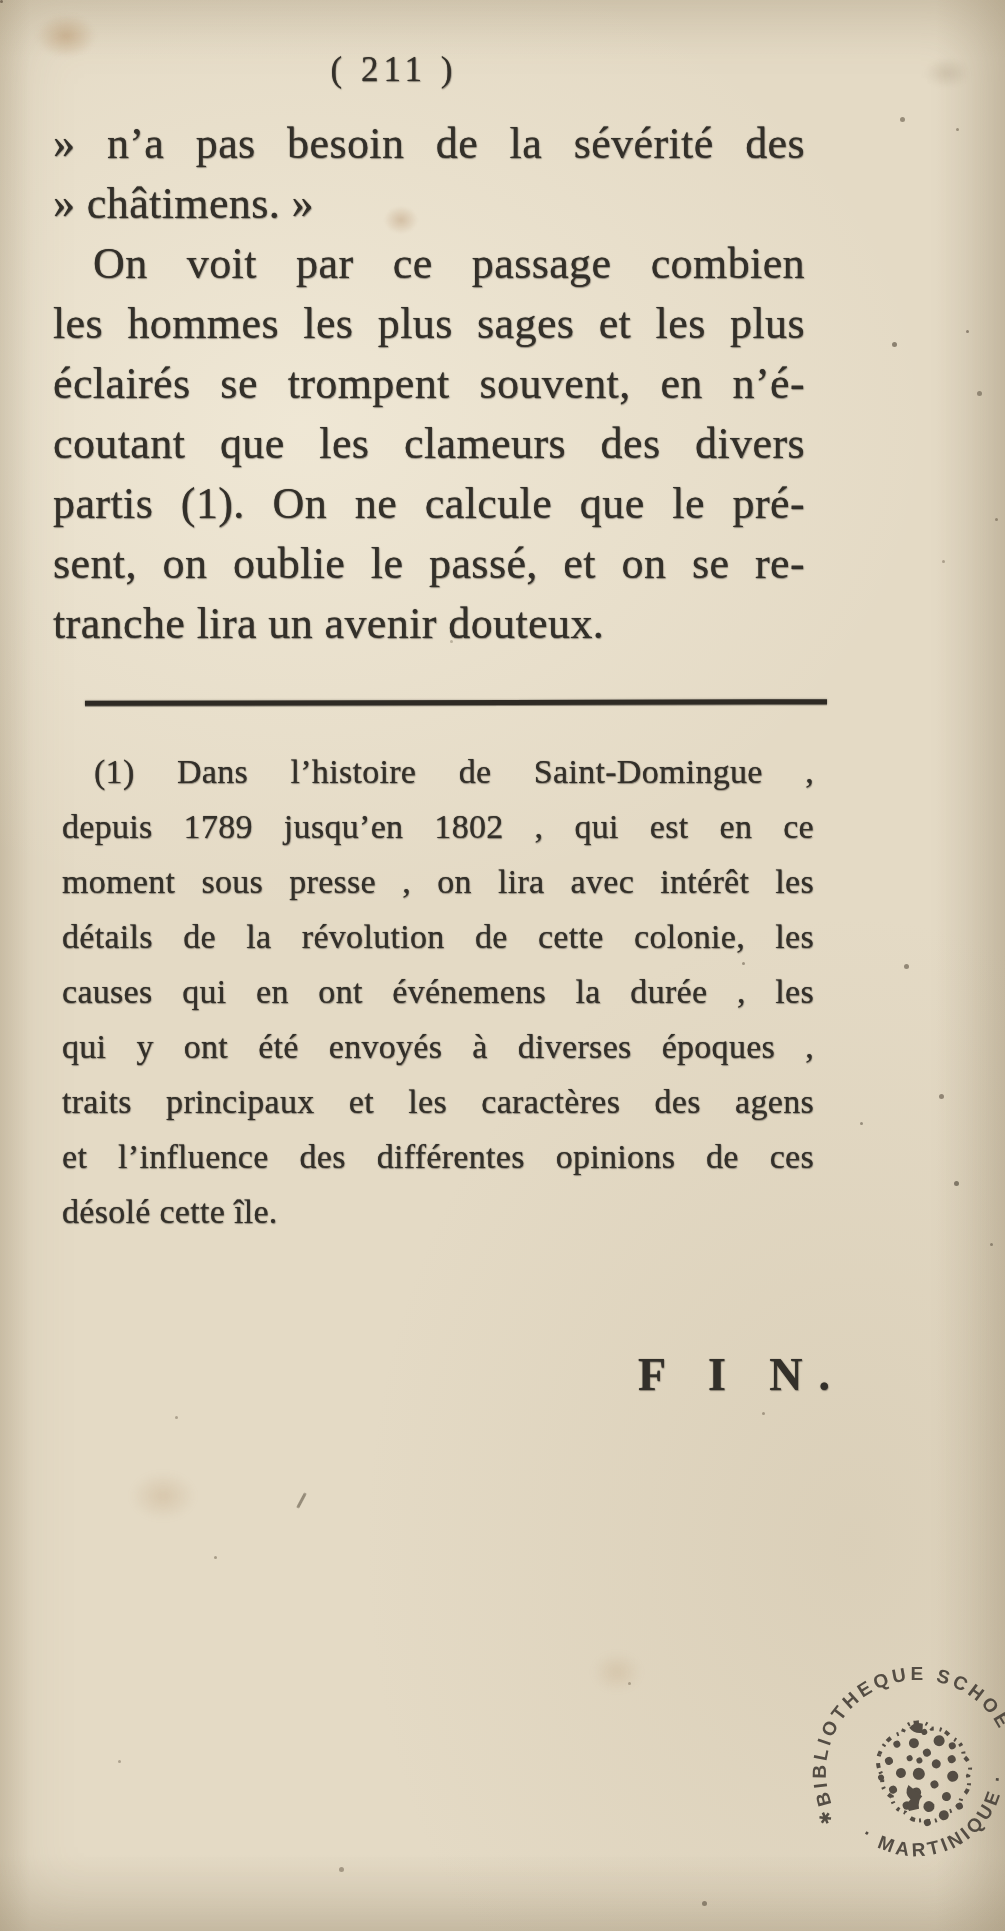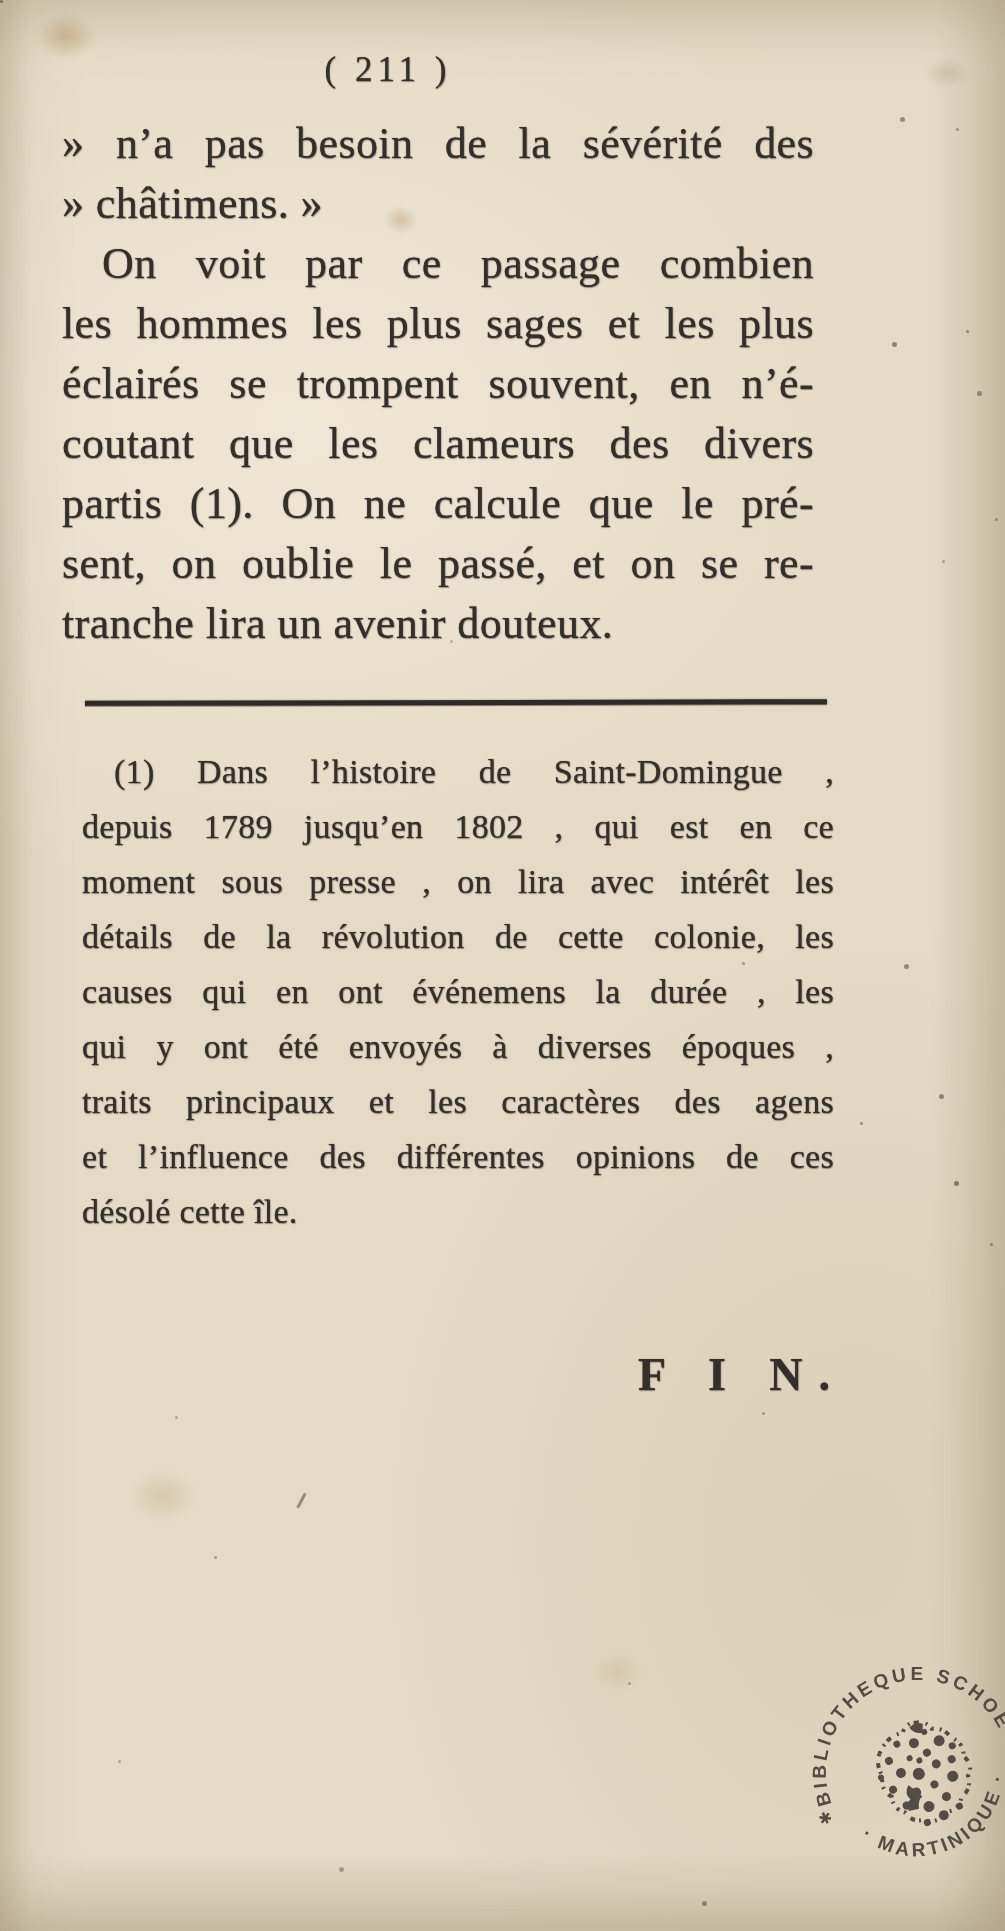--- a/index.html
+++ b/index.html
@@ -12,24 +12,24 @@
       linear-gradient(180deg, rgba(150,132,100,.10) 0%, rgba(150,132,100,0) 3%, rgba(150,132,100,0) 96%, rgba(140,124,96,.20) 100%),
       #e4dac5;
     font-family:"Liberation Serif","DejaVu Serif",serif;
     color:#33302a;
   }
   .vignette{position:absolute;inset:0;box-shadow:inset 0 0 70px rgba(120,100,70,.28);pointer-events:none;}
   .ink{
     color:#33302a;
     text-shadow:0 0 1px rgba(48,42,35,.75), .6px .6px 1.2px rgba(48,42,35,.45);
   }
-  .pagenum{position:absolute;top:50px;left:62px;width:752px;text-align:center;font-size:35px;letter-spacing:5px;}
+  .pagenum{position:absolute;top:50px;left:68px;width:752px;text-align:center;font-size:35px;letter-spacing:5px;}
   .pagenum span{position:relative;left:-50px;}
-  .mainblock{position:absolute;top:114px;left:62px;width:752px;font-size:44px;line-height:60px;letter-spacing:.4px;}
-  .footblock{position:absolute;top:744px;left:62px;width:752px;font-size:34px;line-height:55px;letter-spacing:.3px;margin-left:20px;}
+  .mainblock{position:absolute;top:114px;left:53px;width:752px;font-size:44px;line-height:60px;letter-spacing:.4px;}
+  .footblock{position:absolute;top:744px;left:62px;width:752px;font-size:34px;line-height:55px;letter-spacing:.3px;}
   .line{text-align:justify;text-align-last:justify;}
   .line.noJust{text-align:right;text-align-last:left;}
   .indentMain{padding-left:40px;}
   .indentFoot{padding-left:32px;}
   .rule{position:absolute;top:700px;left:85px;width:742px;height:5px;background:#2e2a24;transform:rotate(-.12deg);
         box-shadow:0 1px 0 rgba(46,42,36,.45), 0 0 2px rgba(46,42,36,.5);}
   .fin{position:absolute;top:1348px;left:62px;width:752px;text-align:right;}
   .fin span{position:relative;left:32px;font-size:46px;font-weight:bold;letter-spacing:16px;}
   .stamp{position:absolute;left:778px;top:1632px;}
   .stain{position:absolute;border-radius:50%;pointer-events:none;}

